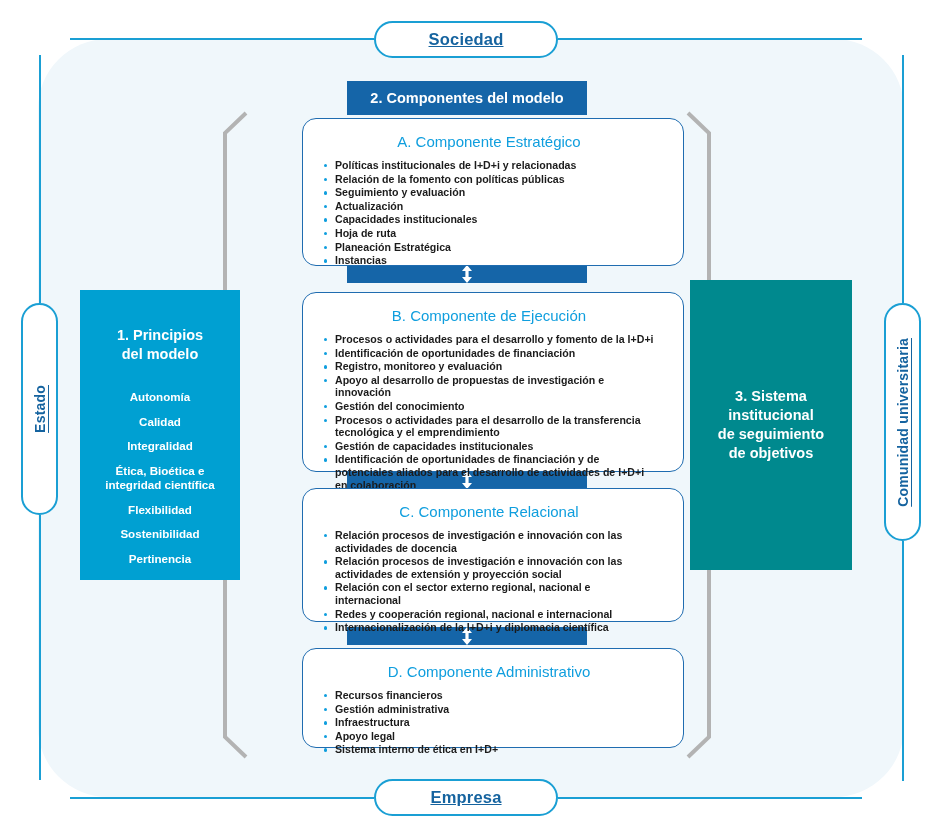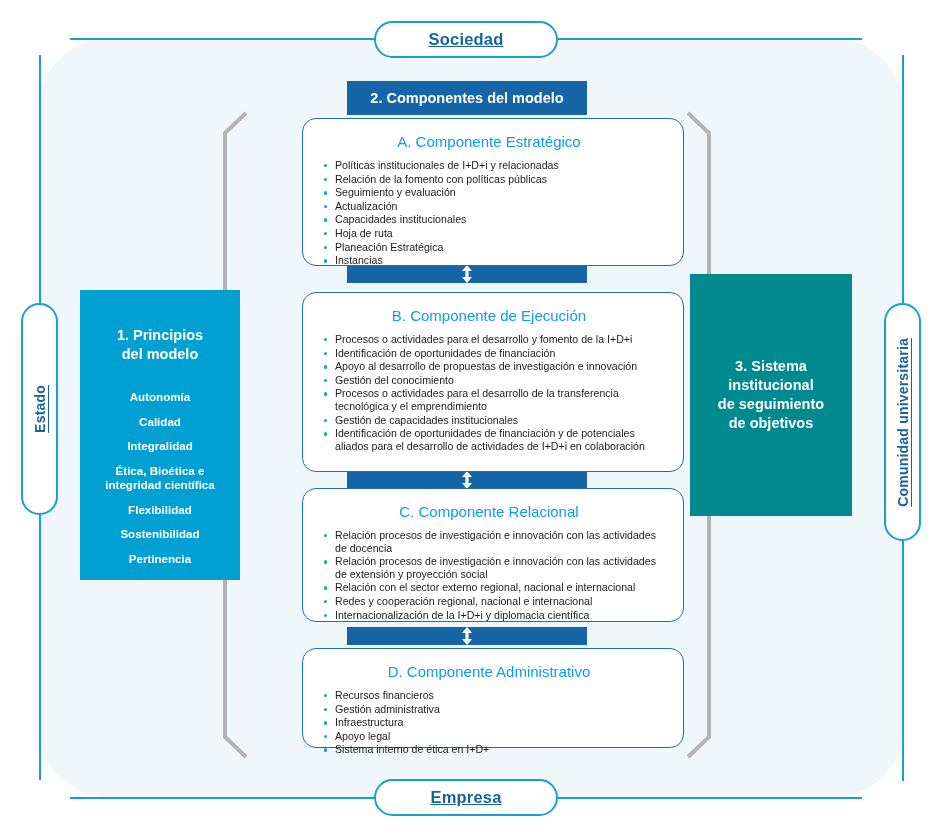--- a/index.html
+++ b/index.html
@@ -102,20 +102,21 @@
     text-align: center;
     color: #0f9ede;
     font-size: 15px;
     font-weight: normal;
     margin: 4px 0 9px 0;
   }
   .card ul {
     list-style: none;
     margin: 0;
     padding: 0;
+    font-weight: bold;
   }
   .card li {
     position: relative;
     padding-left: 14px;
     margin: 0 0 1px 0;
     font-size: 10.6px;
     line-height: 12.6px;
     color: #1b1b1b;
   }
   .card li:before {
@@ -163,23 +164,23 @@
   }
   #block-principios {
     left: 80px;
     top: 290px;
     width: 160px;
     height: 290px;
     background: #00a0d2;
   }
   #block-sistema {
     left: 690px;
-    top: 274px;
+    top: 280px;
     width: 162px;
-    height: 242px;
+    height: 290px;
     background: #00898e;
     justify-content: center;
   }
   .block-title {
     font-size: 14.5px;
     font-weight: bold;
     line-height: 19px;
     margin-top: 36px;
   }
   #block-sistema .block-title { margin-top: 0; }
@@ -261,20 +262,21 @@
         <li>Hoja de ruta</li>
         <li>Planeación Estratégica</li>
         <li>Instancias</li>
       </ul>
   </div>
   <div class="card" id="card-b">
     <div class="card-title">B. Componente de Ejecución</div>
     <ul>
         <li>Procesos o actividades  para el desarrollo y fomento de la I+D+i</li>
         <li>Identificación de  oportunidades de financiación</li>
+        <li>Registro, monitoreo y evaluación</li>
         <li>Apoyo al desarrollo de propuestas de investigación e innovación</li>
         <li>Gestión del conocimiento</li>
         <li>Procesos o actividades para el desarrollo de la transferencia tecnológica y el emprendimiento</li>
         <li>Gestión de capacidades institucionales</li>
         <li>Identificación de oportunidades de financiación y de potenciales aliados para el desarrollo de actividades de I+D+i en colaboración</li>
       </ul>
   </div>
   <div class="card" id="card-c">
     <div class="card-title">C. Componente Relacional</div>
     <ul>

